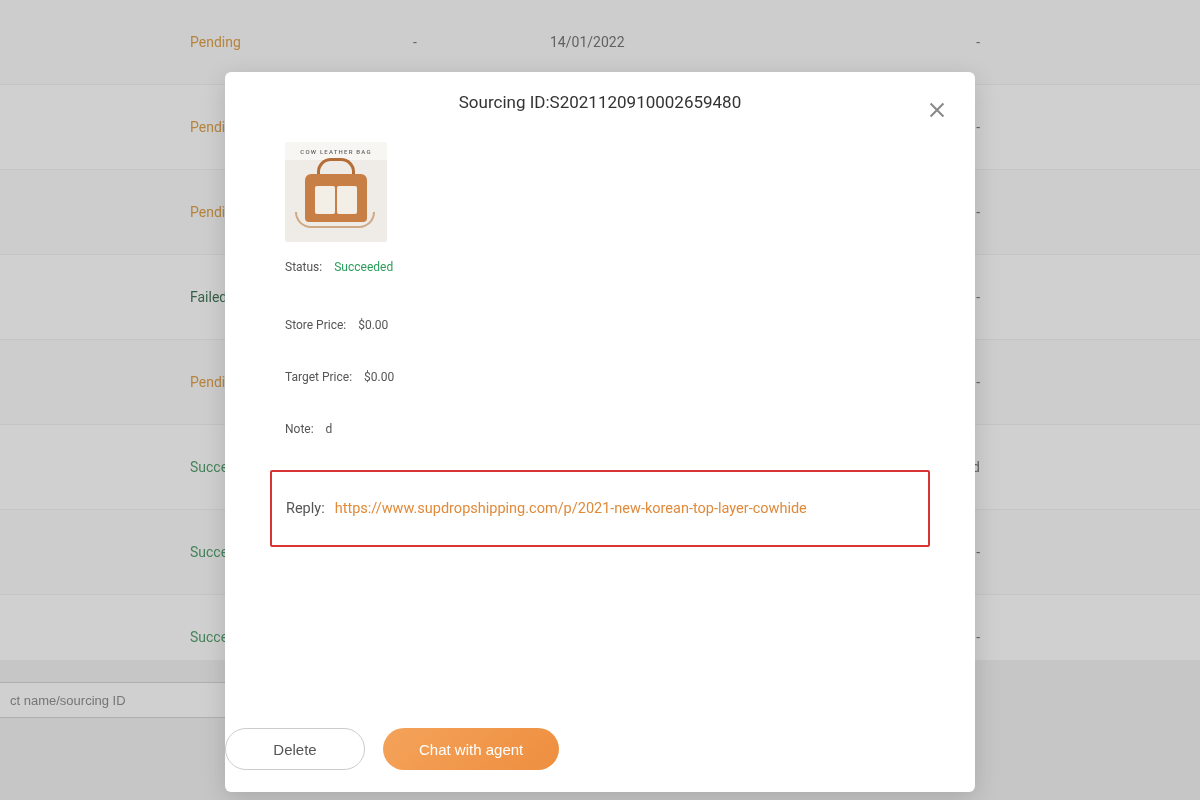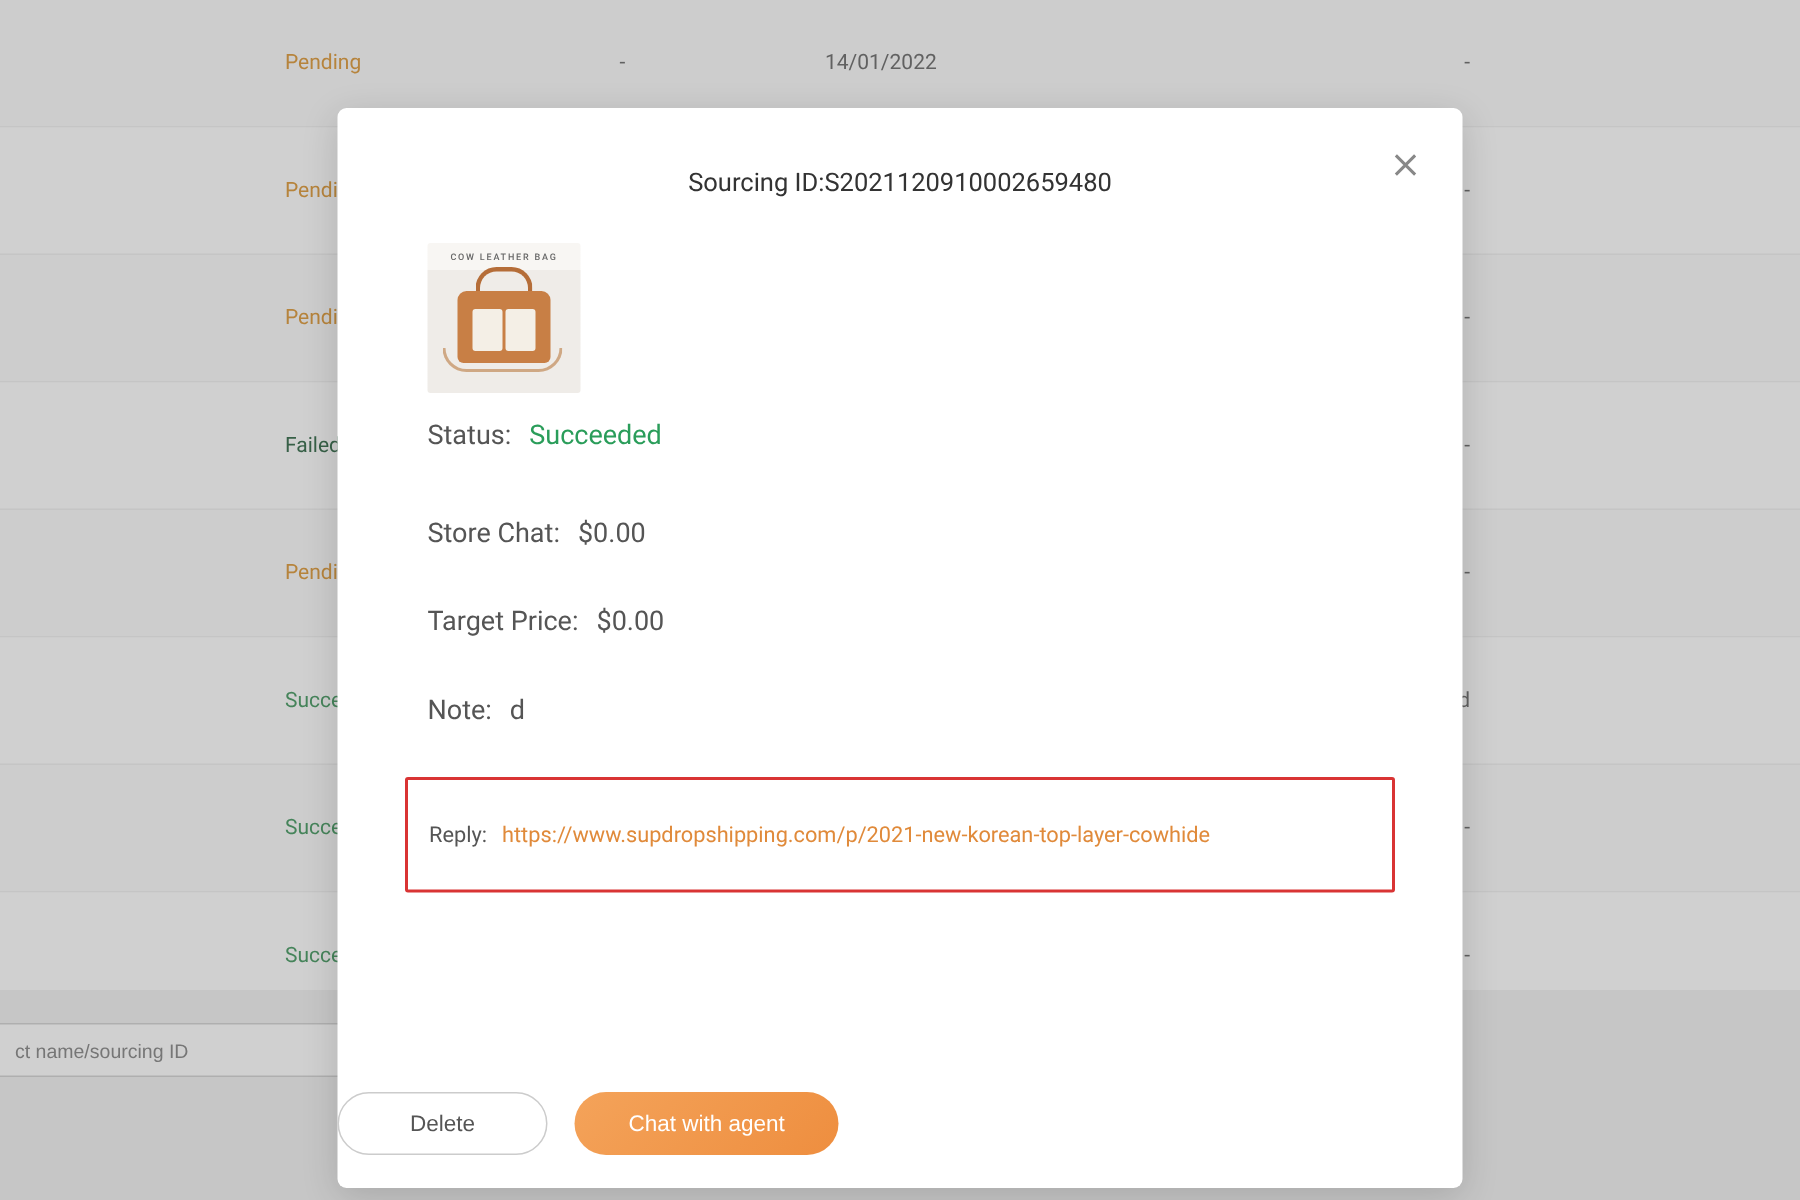--- a/index.html
+++ b/index.html
@@ -80,21 +80,21 @@
       position: absolute;
       top: 24px; right: 24px;
       width: 28px; height: 28px;
       cursor: pointer;
       display: flex; align-items: center; justify-content: center;
       color: #888;
     }
     .modal-close svg { width: 22px; height: 22px; stroke: #888; stroke-width: 2.2; }
     .modal-title {
       text-align: center;
-      padding-top: 40px;
+      padding-top: 20px;
       font-size: 17px;
       color: #333;
       font-weight: 400;
     }
     .modal-body {
       padding: 30px 60px 0 60px;
     }
     .product-thumb {
       width: 102px;
       height: 100px;
@@ -150,21 +150,21 @@
       width: 80px; height: 16px;
       border: 2px solid #cfa884;
       border-top: none;
       border-radius: 0 0 40px 40px;
     }
 
     .field-row {
       display: flex;
       align-items: center;
       margin-bottom: 38px;
-      font-size: 18px;
+      font-size: 12px;
       color: #555;
     }
     .field-row.first { margin-bottom: 44px; margin-top: 8px; }
     .field-label { color: #555; margin-right: 12px; }
     .field-value { color: #555; }
     .value-succeeded { color: #2a9d5a; }
     .value-link { color: #e08a3a; word-break: break-all; }
 
     .reply-box {
       border: 2.5px solid #d93434;
@@ -283,21 +283,21 @@
       <div class="bag"></div>
       <div class="bag-strap"></div>
     </div>
 
     <div class="field-row first">
       <span class="field-label">Status:</span>
       <span class="field-value value-succeeded">Succeeded</span>
     </div>
 
     <div class="field-row">
-      <span class="field-label">Store Chat:</span>
+      <span class="field-label">Store Price:</span>
       <span class="field-value">$0.00</span>
     </div>
 
     <div class="field-row">
       <span class="field-label">Target Price:</span>
       <span class="field-value">$0.00</span>
     </div>
 
 
     <div class="field-row">

